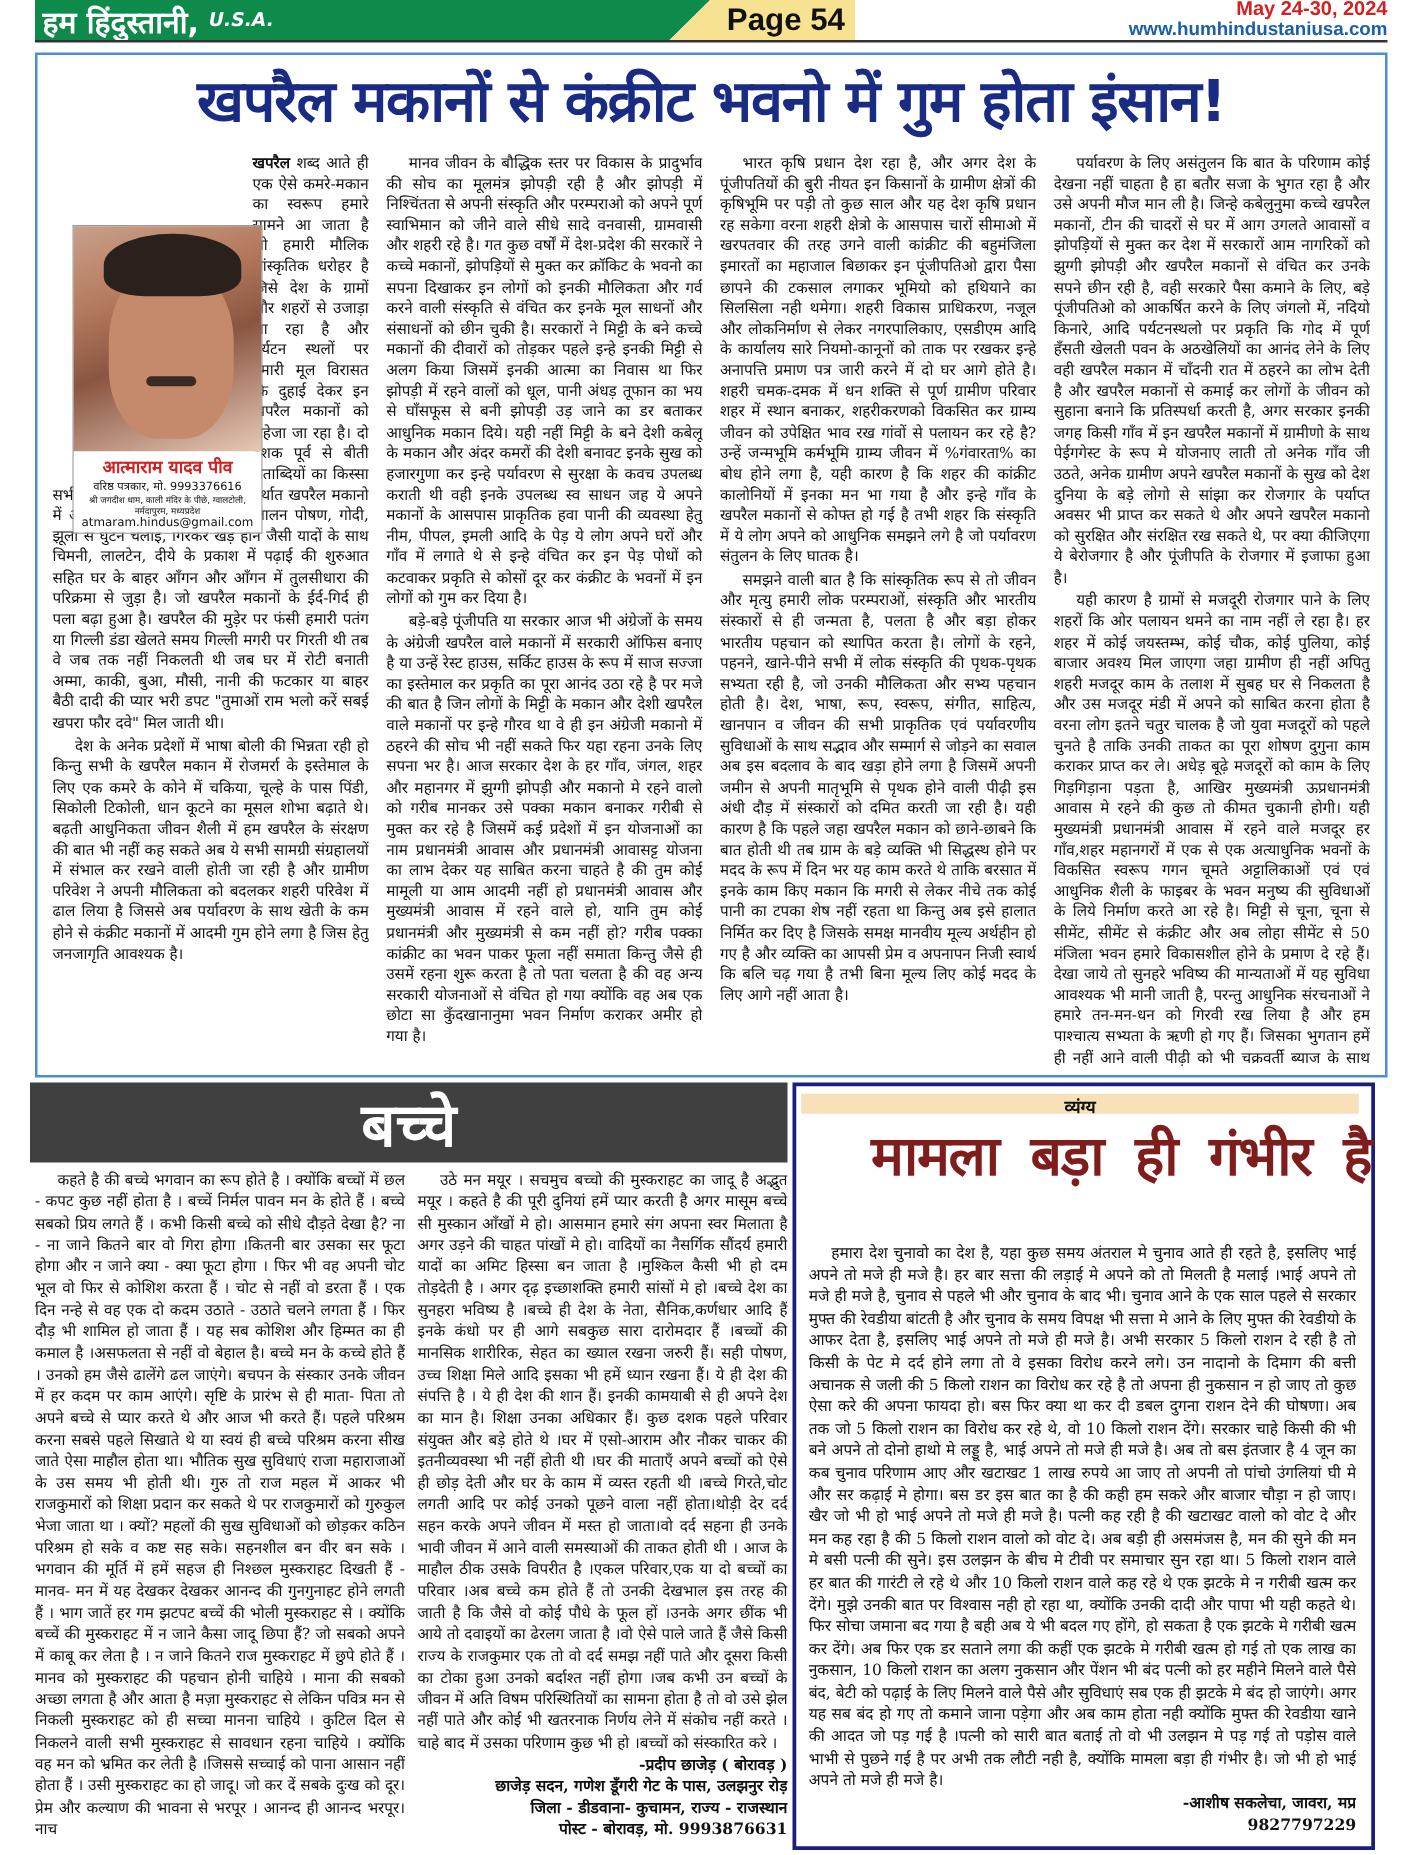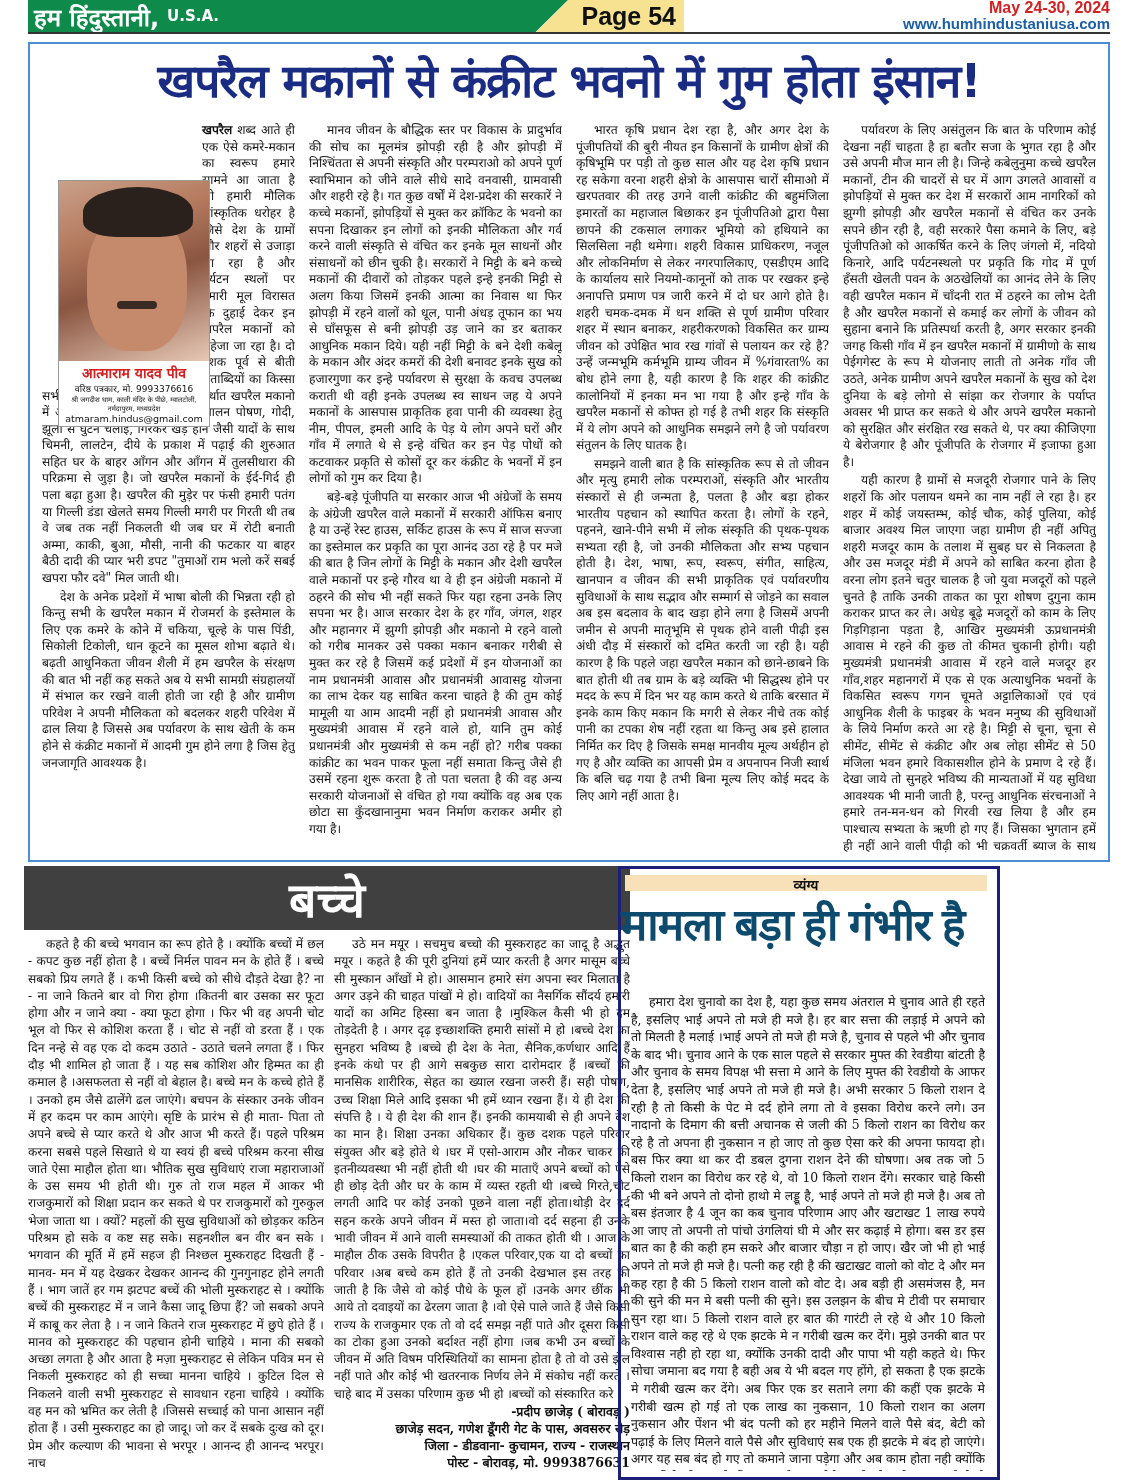--- a/index.html
+++ b/index.html
@@ -4,21 +4,21 @@
 <style>
   * { box-sizing: border-box; margin: 0; padding: 0; }
   html, body { width: 1135px; height: 1484px; background: #ffffff; overflow: hidden; }
   body { font-family: "DejaVu Sans", "Liberation Sans", sans-serif; color: #111; position: relative; }
 
   
   .masthead { position: absolute; left: 28px; top: 0; width: 1082px; height: 18px; }
   .mast-green { position: absolute; left: 0; top: 0; width: 540px; height: 32px; background: #0e8a4b;
     clip-path: polygon(0 0, 100% 0, 94% 100%, 0 100%); display: flex; align-items: center; padding-left: 6px; }
   .mast-title { color: #fff; font-weight: bold; font-size: 24px; font-family: "DejaVu Sans", sans-serif; }
-  .mast-usa { color: #fff; font-weight: bold; font-size: 15px; margin-left: 8px; }
+  .mast-usa { color: #fff; font-weight: bold; font-style: italic; font-size: 15px; margin-left: 8px; }
   .mast-yellow { position: absolute; left: 508px; top: 0; width: 148px; height: 32px; background: #f6e291;
     clip-path: polygon(22% 0, 100% 0, 100% 100%, 0 100%); display: flex; align-items: center; justify-content: flex-end; padding-right: 8px; }
   .page-num { font-family: "Liberation Sans", sans-serif; font-weight: bold; font-size: 25px; color: #111; }
   .mast-rule { position: absolute; left: 0; top: 32px; width: 1082px; height: 2px; background: #333; }
   .mast-right { position: absolute; right: 0; top: 0; text-align: right; line-height: 16px; }
   .mast-date { color: #d42020; font-family: "Liberation Sans", sans-serif; font-weight: bold; font-size: 16px; }
   .mast-url { color: #1b5fa8; font-family: "Liberation Sans", sans-serif; font-weight: bold; font-size: 15px; }
 
   
   .top-article { position: absolute; left: 28px; top: 42px; width: 1082px; height: 820px; border: 2px solid #4b8ed6; }
@@ -43,25 +43,25 @@
   
   .bachche-banner { position: absolute; left: 24px; top: 866px; width: 606px; height: 64px; background: #404040;
     display: flex; align-items: center; justify-content: center; }
   .bachche-title { color: #fff; font-weight: bold; font-size: 48px; font-family: "DejaVu Serif", serif; }
   .bachche-cols { position: absolute; left: 28px; top: 936px; width: 602px; height: 548px; display: flex; gap: 10px; }
   .bcol { flex: 1; font-size: 12.2px; line-height: 17.3px; text-align: justify; overflow: hidden; font-family: "DejaVu Serif", serif; }
   .bcol p { text-indent: 18px; }
   .sig { text-align: right; font-weight: bold; font-size: 12.5px; line-height: 17px; }
 
   
-  .vyangya { position: absolute; left: 618px; top: 866px; width: 382px; height: 614px; border: 3px solid #1c1f78; }
+  .vyangya { position: absolute; left: 634px; top: 866px; width: 466px; height: 614px; border: 3px solid #1c1f78; }
   .vy-label-bar { position: absolute; left: 4px; top: 6px; right: 10px; height: 16px; background: #f8e0b8; text-align: center; }
   .vy-label { font-weight: bold; font-size: 14px; color: #111; line-height: 16px; }
-  .vy-title { position: absolute; left: 0; top: 24px; width: 100%; text-align: left; color: #0c4a6e; font-weight: bold;
-    font-size: 44px; font-family: Liberation Sans, sans-serif; letter-spacing: -1px; white-space: nowrap; }
+  .vy-title { position: absolute; left: 0; top: 24px; width: 100%; text-align: right; color: #7f1d1d; font-weight: bold;
+    font-size: 44px; font-family: Liberation Mono, monospace; letter-spacing: -1px; white-space: nowrap; }
   .vy-body { position: absolute; left: 10px; right: 12px; top: 100px; bottom: 6px; font-size: 12.4px; line-height: 17.6px; text-align: justify; overflow: hidden; font-family: "DejaVu Serif", serif; }
   .vy-body p { text-indent: 18px; margin-top: 24px; }
   .vy-sig { text-align: right; font-weight: bold; font-size: 12.5px; line-height: 18px; }
 </style>
 </head>
 <body>
 
 <header class="masthead">
   <div class="mast-green">
     <span class="mast-title">हम हिंदुस्तानी,</span>
@@ -119,21 +119,21 @@
     <span class="bachche-title">बच्चे</span>
   </div>
   <div class="bachche-cols">
     <div class="bcol">
       <p>कहते है की बच्चे भगवान का रूप होते है । क्योंकि बच्चों में छल - कपट कुछ नहीं होता है । बच्चें निर्मल पावन मन के होते हैं । बच्चे सबको प्रिय लगते हैं । कभी किसी बच्चे को सीधे दौड़ते देखा है? ना - ना जाने कितने बार वो गिरा होगा ।कितनी बार उसका सर फूटा होगा और न जाने क्या - क्या फूटा होगा । फिर भी वह अपनी चोट भूल वो फिर से कोशिश करता हैं । चोट से नहीं वो डरता हैं । एक दिन नन्हे से वह एक दो कदम उठाते - उठाते चलने लगता हैं । फिर दौड़ भी शामिल हो जाता हैं । यह सब कोशिश और हिम्मत का ही कमाल है ।असफलता से नहीं वो बेहाल है। बच्चे मन के कच्चे होते हैं । उनको हम जैसे ढालेंगे ढल जाएंगे। बचपन के संस्कार उनके जीवन में हर कदम पर काम आएंगे। सृष्टि के प्रारंभ से ही माता- पिता तो अपने बच्चे से प्यार करते थे और आज भी करते हैं। पहले परिश्रम करना सबसे पहले सिखाते थे या स्वयं ही बच्चे परिश्रम करना सीख जाते ऐसा माहौल होता था। भौतिक सुख सुविधाएं राजा महाराजाओं के उस समय भी होती थी। गुरु तो राज महल में आकर भी राजकुमारों को शिक्षा प्रदान कर सकते थे पर राजकुमारों को गुरुकुल भेजा जाता था । क्यों? महलों की सुख सुविधाओं को छोड़कर कठिन परिश्रम हो सके व कष्ट सह सके। सहनशील बन वीर बन सके । भगवान की मूर्ति में हमें सहज ही निश्छल मुस्कराहट दिखती हैं - मानव- मन में यह देखकर देखकर आनन्द की गुनगुनाहट होने लगती हैं । भाग जातें हर गम झटपट बच्चें की भोली मुस्कराहट से । क्योंकि बच्चें की मुस्कराहट में न जाने कैसा जादू छिपा हैं? जो सबको अपने में काबू कर लेता है । न जाने कितने राज मुस्कराहट में छुपे होते हैं ।मानव को मुस्कराहट की पहचान होनी चाहिये । माना की सबको अच्छा लगता है और आता है मज़ा मुस्कराहट से लेकिन पवित्र मन से निकली मुस्कराहट को ही सच्चा मानना चाहिये । कुटिल दिल से निकलने वाली सभी मुस्कराहट से सावधान रहना चाहिये । क्योंकि वह मन को भ्रमित कर लेती है ।जिससे सच्चाई को पाना आसान नहीं होता हैं । उसी मुस्कराहट का हो जादू। जो कर दें सबके दुःख को दूर। प्रेम और कल्याण की भावना से भरपूर । आनन्द ही आनन्द भरपूर। नाच</p>
     </div>
     <div class="bcol">
       <p>उठे मन मयूर । सचमुच बच्चो की मुस्कराहट का जादू है अद्भुत मयूर । कहते है की पूरी दुनियां हमें प्यार करती है अगर मासूम बच्चे सी मुस्कान आँखों मे हो। आसमान हमारे संग अपना स्वर मिलाता है अगर उड़ने की चाहत पांखों मे हो। वादियों का नैसर्गिक सौंदर्य हमारी यादों का अमिट हिस्सा बन जाता है ।मुश्किल कैसी भी हो दम तोड़देती है । अगर दृढ़ इच्छाशक्ति हमारी सांसों मे हो ।बच्चे देश का सुनहरा भविष्य है ।बच्चे ही देश के नेता, सैनिक,कर्णधार आदि हैं इनके कंधो पर ही आगे सबकुछ सारा दारोमदार हैं ।बच्चों की मानसिक शारीरिक, सेहत का ख्याल रखना जरुरी हैं। सही पोषण, उच्च शिक्षा मिले आदि इसका भी हमें ध्यान रखना हैं। ये ही देश की संपत्ति है । ये ही देश की शान हैं। इनकी कामयाबी से ही अपने देश का मान है। शिक्षा उनका अधिकार हैं। कुछ दशक पहले परिवार संयुक्त और बड़े होते थे ।घर में एसो-आराम और नौकर चाकर की इतनीव्यवस्था भी नहीं होती थी ।घर की माताएँ अपने बच्चों को ऐसे ही छोड़ देती और घर के काम में व्यस्त रहती थी ।बच्चे गिरते,चोट लगती आदि पर कोई उनको पूछने वाला नहीं होता।थोड़ी देर दर्द सहन करके अपने जीवन में मस्त हो जाता।वो दर्द सहना ही उनके भावी जीवन में आने वाली समस्याओं की ताकत होती थी । आज के माहौल ठीक उसके विपरीत है ।एकल परिवार,एक या दो बच्चों का परिवार ।अब बच्चे कम होते हैं तो उनकी देखभाल इस तरह की जाती है कि जैसे वो कोई पौधे के फूल हों ।उनके अगर छींक भी आये तो दवाइयों का ढेरलग जाता है ।वो ऐसे पाले जाते हैं जैसे किसी राज्य के राजकुमार एक तो वो दर्द समझ नहीं पाते और दूसरा किसी का टोका हुआ उनको बर्दाश्त नहीं होगा ।जब कभी उन बच्चों के जीवन में अति विषम परिस्थितियों का सामना होता है तो वो उसे झेल नहीं पाते और कोई भी खतरनाक निर्णय लेने में संकोच नहीं करते ।चाहे बाद में उसका परिणाम कुछ भी हो ।बच्चों को संस्कारित करे ।</p>
       <div class="sig">
         <div>-प्रदीप छाजेड़ ( बोरावड़ )</div>
-        <div>छाजेड़ सदन, गणेश डूँगरी गेट के पास, अवसरुर रोड़</div>
+        <div>छाजेड़ सदन, गणेश डूँगरी गेट के पास, उलझनुर रोड़</div>
         <div>जिला - डीडवाना- कुचामन, राज्य - राजस्थान</div>
         <div>पोस्ट - बोरावड़, मो. 9993876631</div>
       </div>
     </div>
   </div>
 </section>
 
 <section class="vyangya">
   <div class="vy-label-bar">
     <span class="vy-label">व्यंग्य</span>

